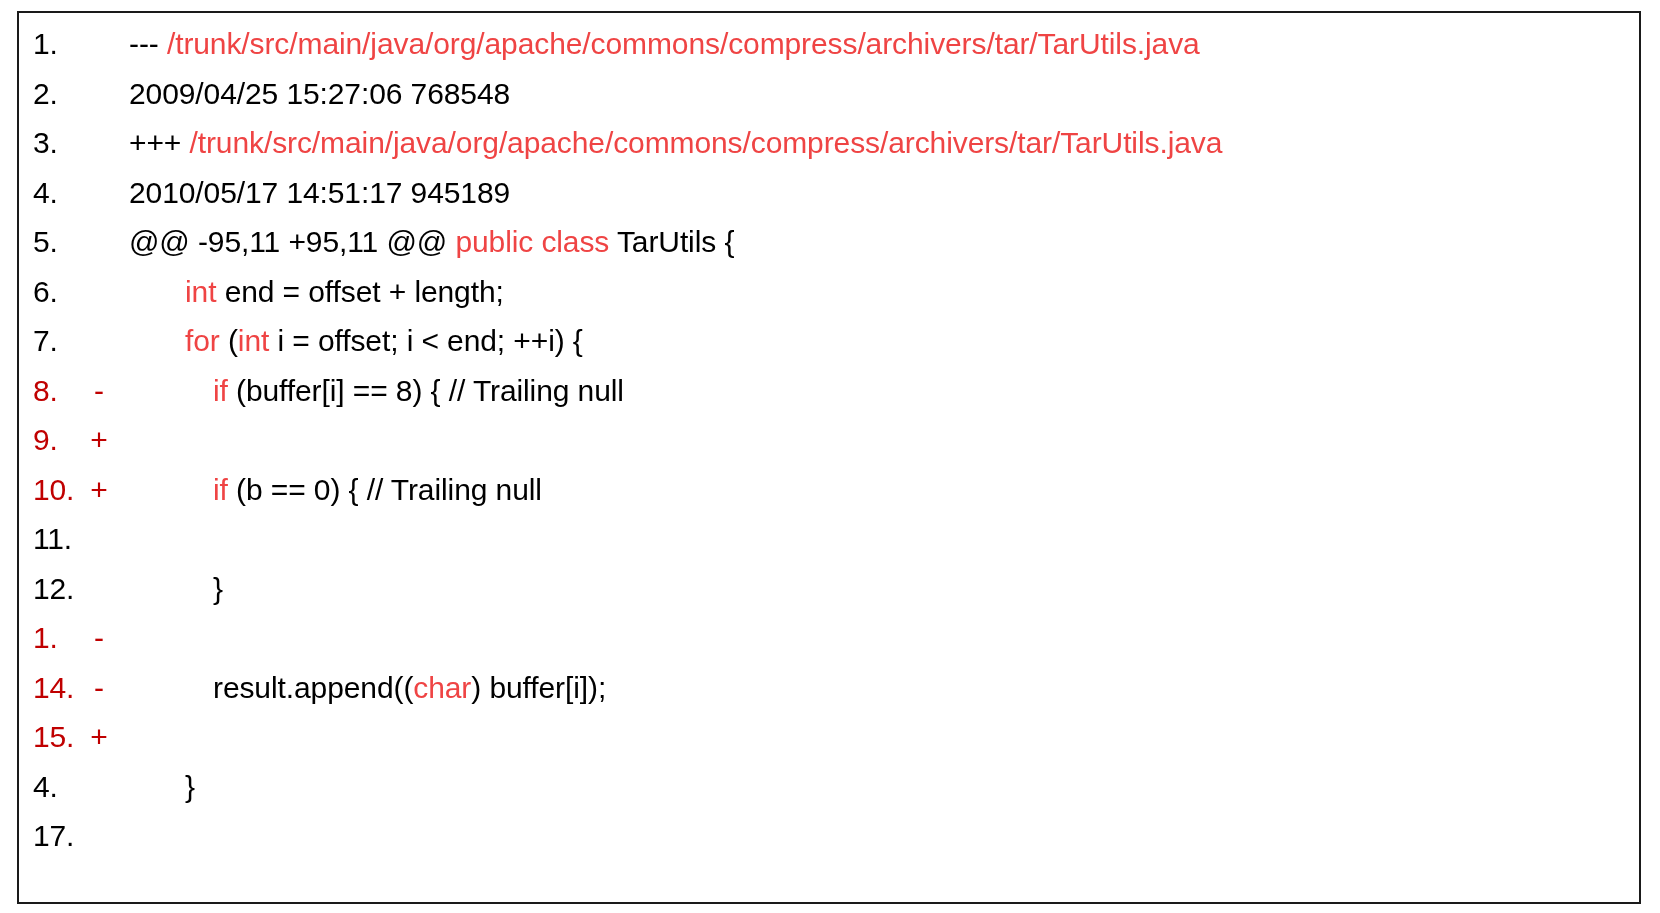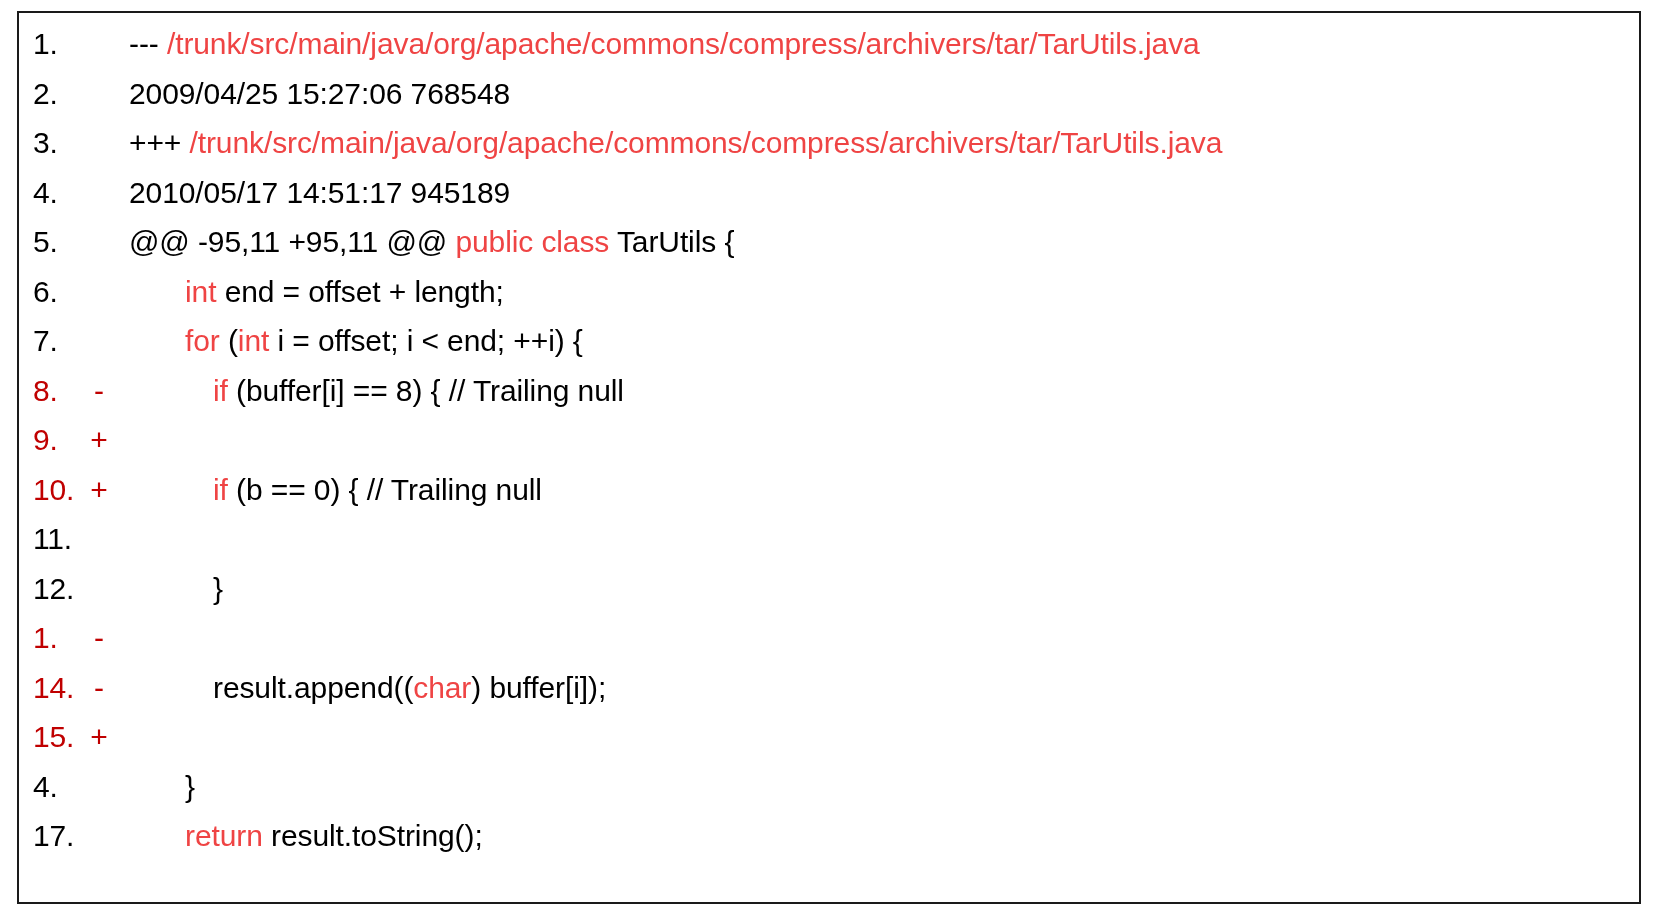--- a/index.html
+++ b/index.html
@@ -154,16 +154,15 @@
         <span class="marker red">+</span>
       </div>
       <div class="diff-line">
         <span class="line-no blk">4.</span>
         <span class="marker red"></span>
         <span class="code ind1"><span class="blk">}</span></span>
       </div>
       <div class="diff-line">
         <span class="line-no blk">17.</span>
         <span class="marker red"></span>
-        <span class="code ind1"><span class="blue">return</span><span class="blk"> result.toString();</span></span>
       </div>
     </div>
 </div>
 
 </body></html>

